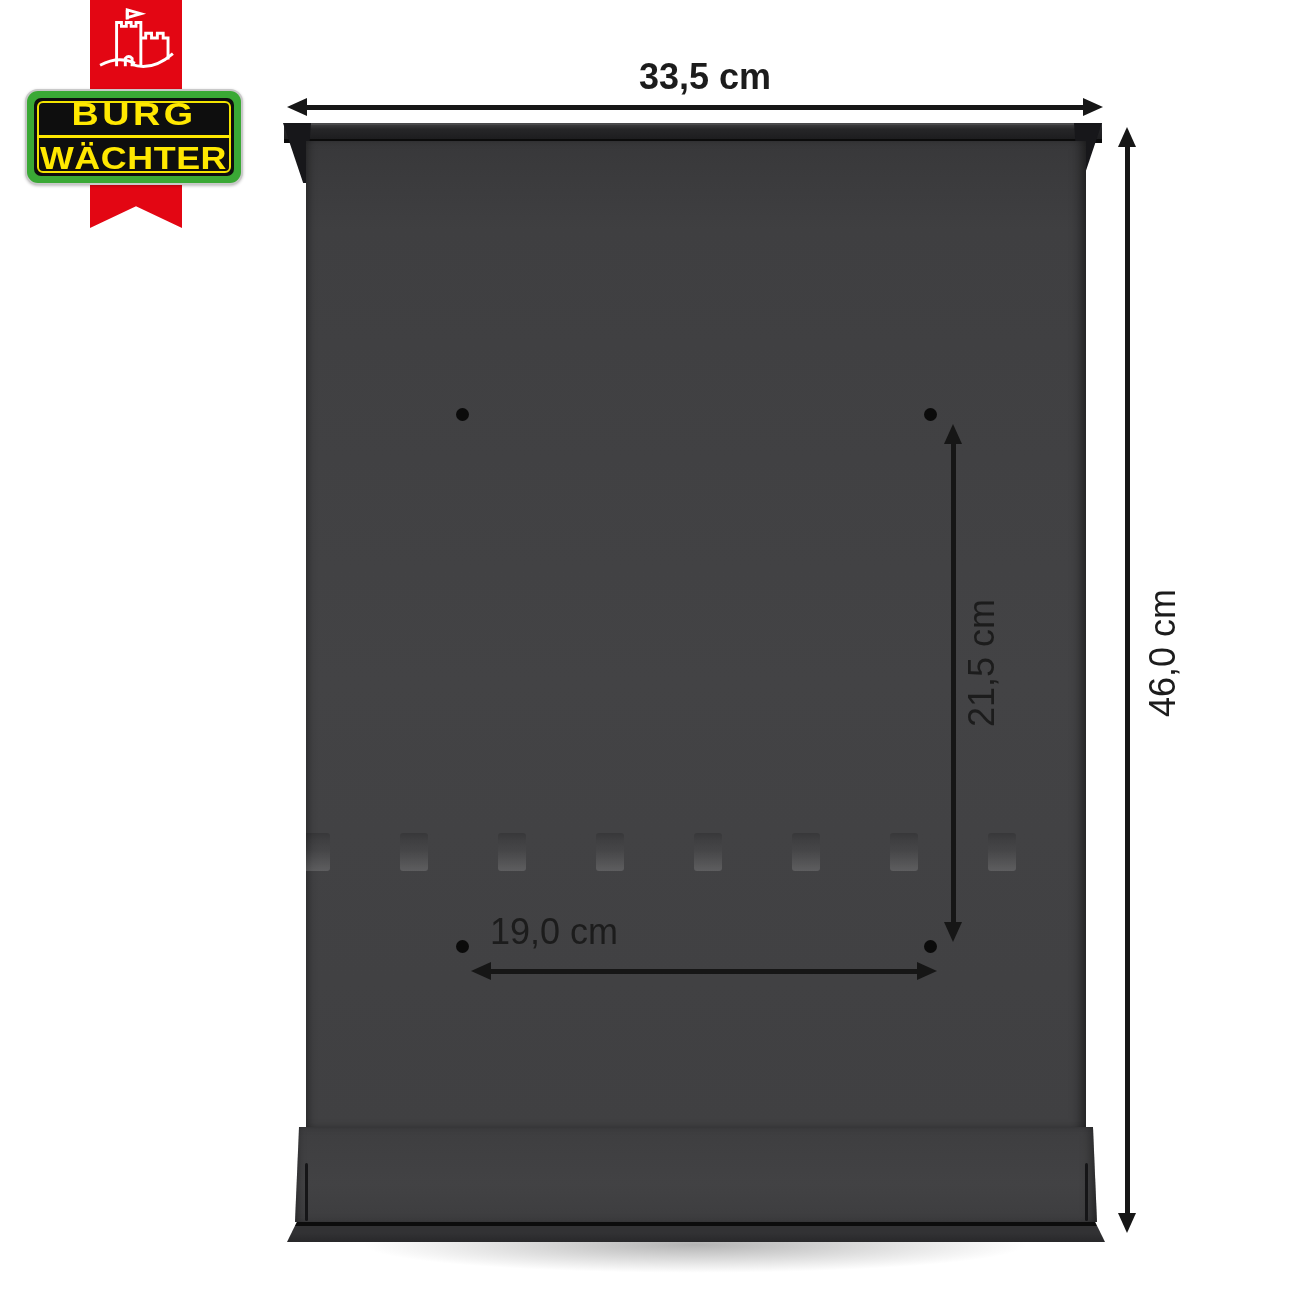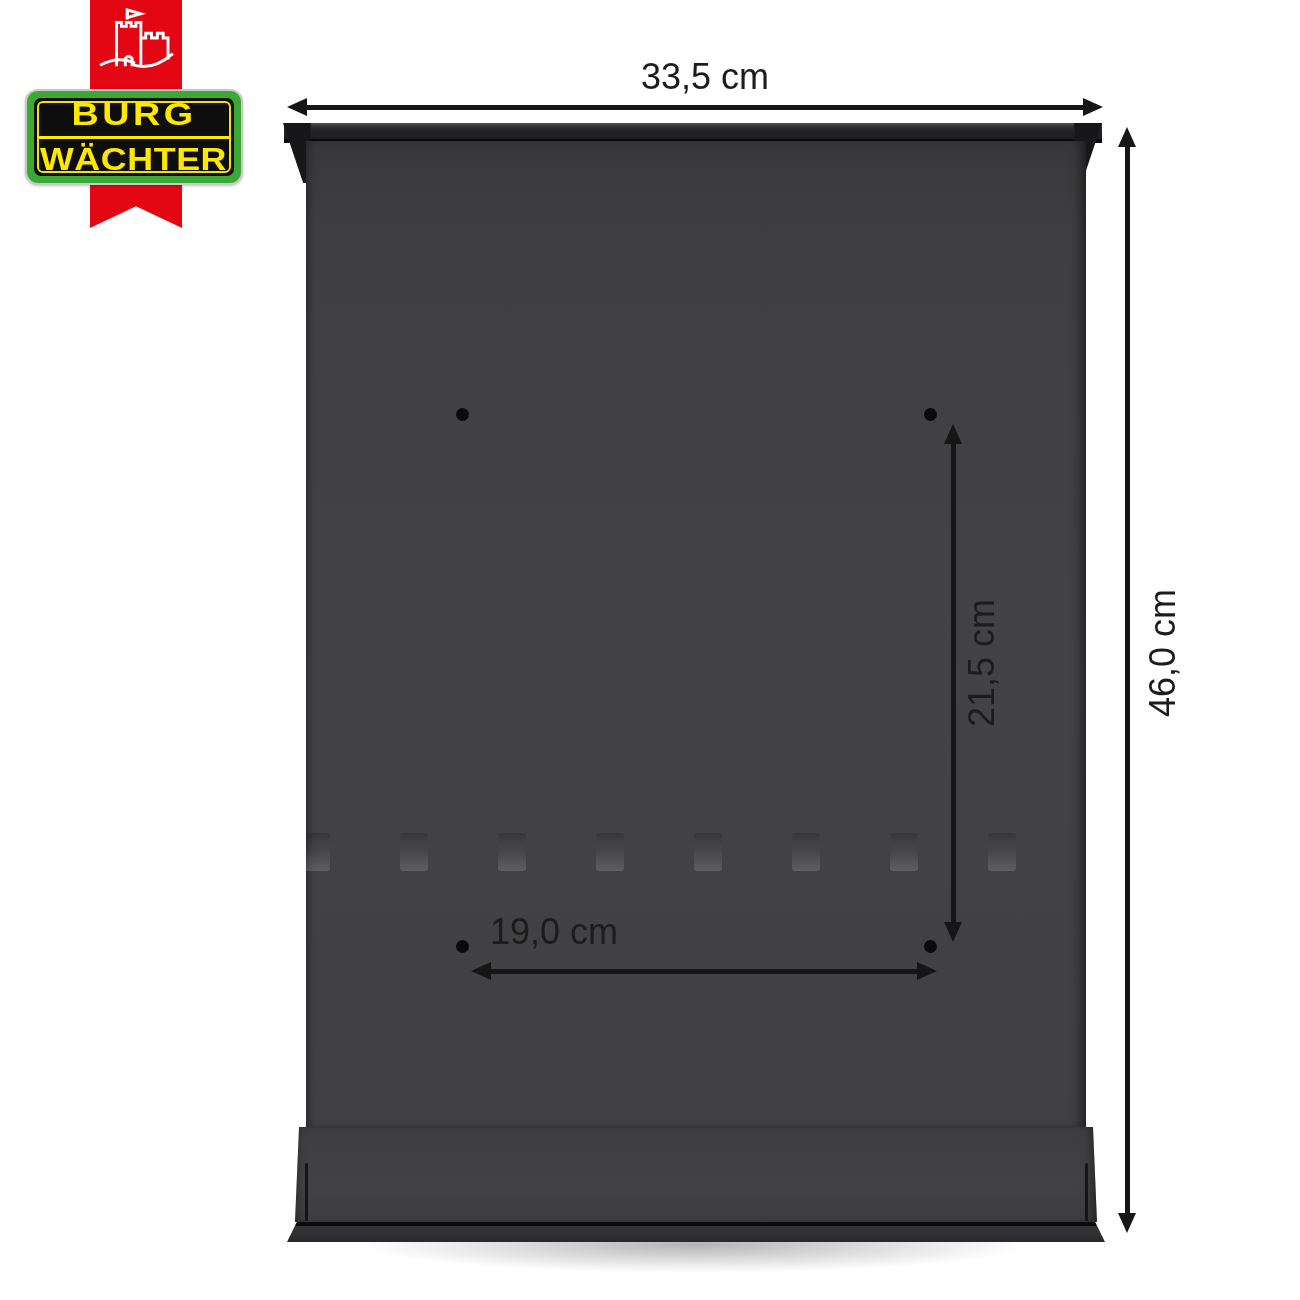--- a/index.html
+++ b/index.html
@@ -11,21 +11,21 @@
   .ribbon{position:absolute;left:90px;top:0;width:92px;height:228px;background:#e30613;
           clip-path:polygon(0 0,100% 0,100% 100%,50% 90.5%,0 100%);}
   .castle{position:absolute;left:5px;top:6px;width:82px;height:66px;}
   .badge{position:absolute;left:25px;top:89px;width:218px;height:96px;}
   .badge-outer{position:absolute;inset:0;background:#c9c9c9;border-radius:13px;
                box-shadow:0 1px 3px rgba(0,0,0,0.25);}
   .badge-green{position:absolute;inset:2px;border-radius:11px;}
   .badge-black{position:absolute;inset:9px;border-radius:7px;}
   .badge-pin{position:absolute;inset:12px;border-radius:6px;border:2px solid #f3e400;}
   .badge-text{position:absolute;left:12px;right:12px;top:8px;bottom:8px;display:flex;
-              flex-direction:column;justify-content:space-between;align-items:center;}
+              flex-direction:column;justify-content:flex-start;align-items:center;}
   .brand-word{font-weight:bold;font-size:32px;line-height:1.08;color:#ffe800;white-space:nowrap;}
   .w1{letter-spacing:3px;transform:scaleX(1.18);}
   .w2{letter-spacing:.5px;transform:scaleX(1.12);}
   .badge-divider{width:100%;height:3px;background:#ffe800;margin:3px 0;}
 
   
   .shadow{position:absolute;left:275px;top:1228px;width:840px;height:64px;z-index:1;
           background:radial-gradient(ellipse 52% 58% at 50% 26%,rgba(35,35,35,.34),rgba(90,90,90,.14) 52%,rgba(255,255,255,0) 76%);}
   .mailbox{position:absolute;inset:0;z-index:2;}
   .lid{position:absolute;left:284px;top:123px;width:818px;height:14px;
@@ -63,21 +63,21 @@
   .dim-v{position:absolute;width:5px;background:#161616;z-index:5;}
   .dim-v::before{content:"";position:absolute;top:-19px;left:-7px;width:0;height:0;
       border-left:9px solid transparent;border-right:9px solid transparent;border-bottom:20px solid #161616;}
   .dim-v::after{content:"";position:absolute;bottom:-19px;left:-7px;width:0;height:0;
       border-left:9px solid transparent;border-right:9px solid transparent;border-top:20px solid #161616;}
   .dim-width{left:306px;top:105px;width:778px;}
   .dim-height{left:1125px;top:146px;height:1068px;}
   .dim-vspace{left:951px;top:443px;height:480px;}
   .dim-hspace{left:490px;top:969px;width:428px;}
   .dim-label{position:absolute;font-size:36px;color:#1c1c1c;z-index:5;line-height:1;}
-  .lbl-width{left:316px;top:59px;width:778px;text-align:center;}
+  .lbl-width{left:316px;top:59px;width:778px;text-align:center;font-weight:bold;}
   .lbl-height{left:1163px;top:653px;transform:translate(-50%,-50%) rotate(-90deg);white-space:nowrap;}
   .lbl-vspace{left:982px;top:663px;transform:translate(-50%,-50%) rotate(-90deg);white-space:nowrap;}
   .lbl-hspace{left:490px;top:914px;width:428px;text-align:left;}
 </style>
 </head>
 <body>
 
 <div class="page">
 
   <div class="logo">

